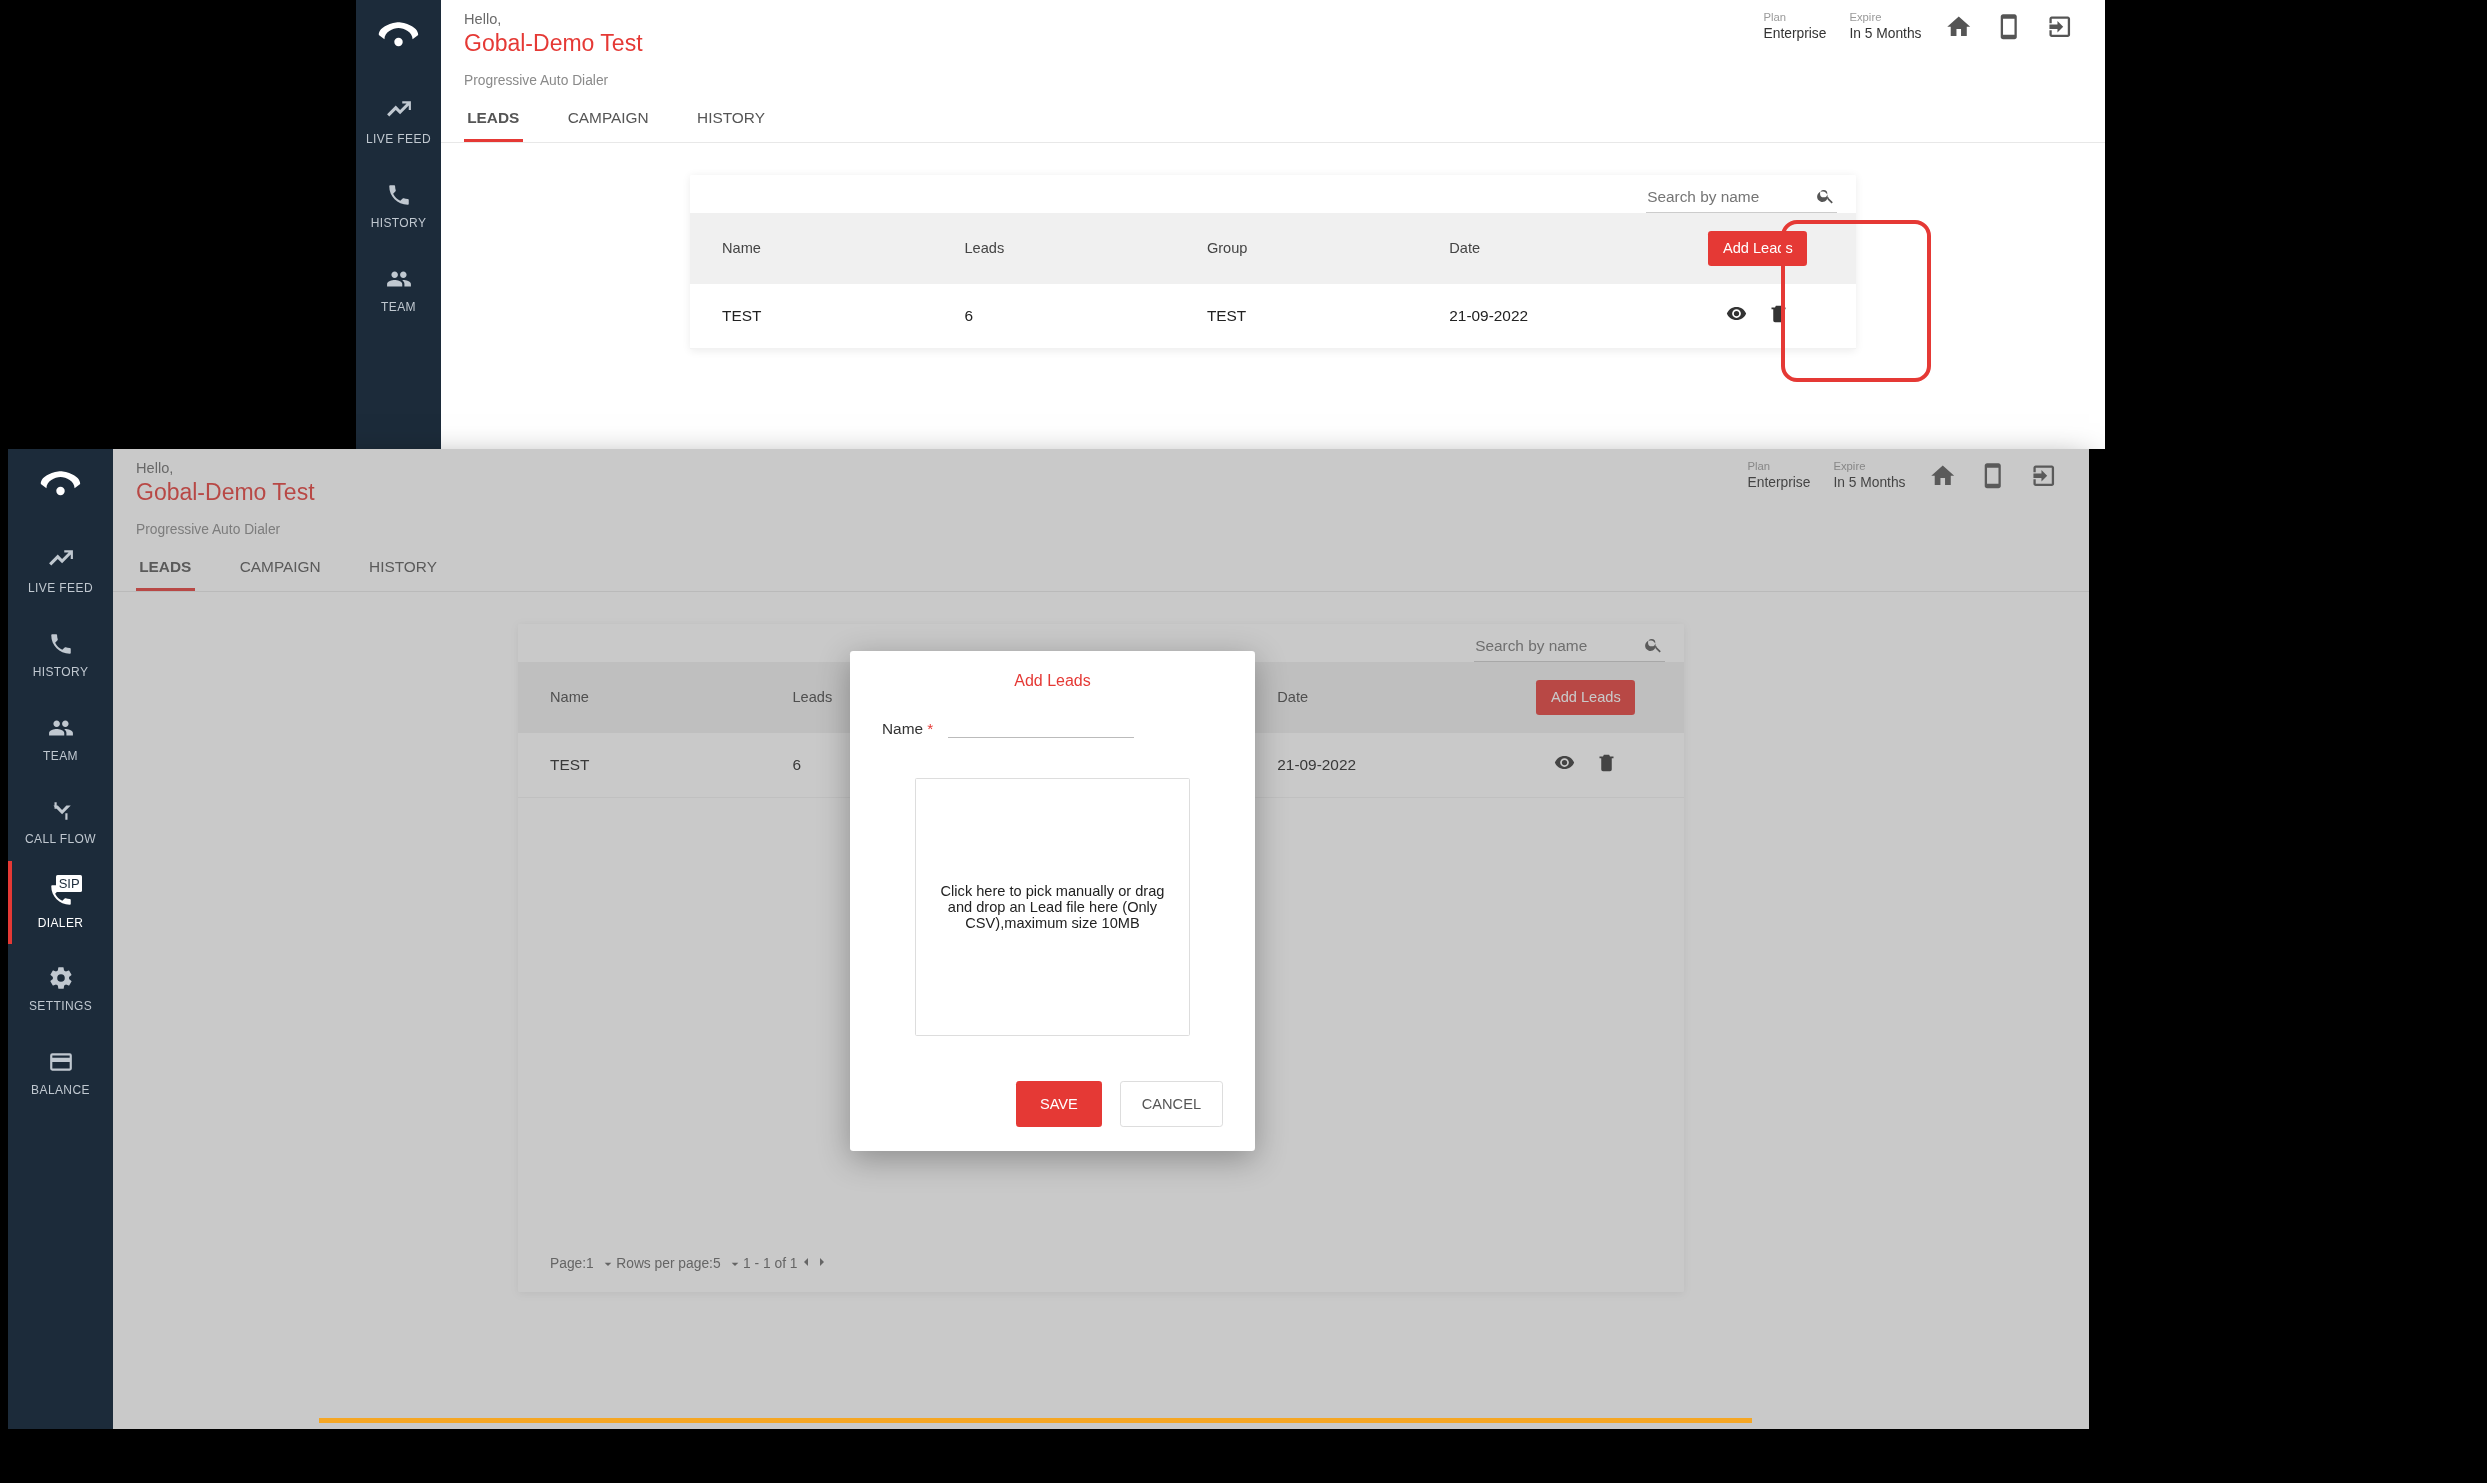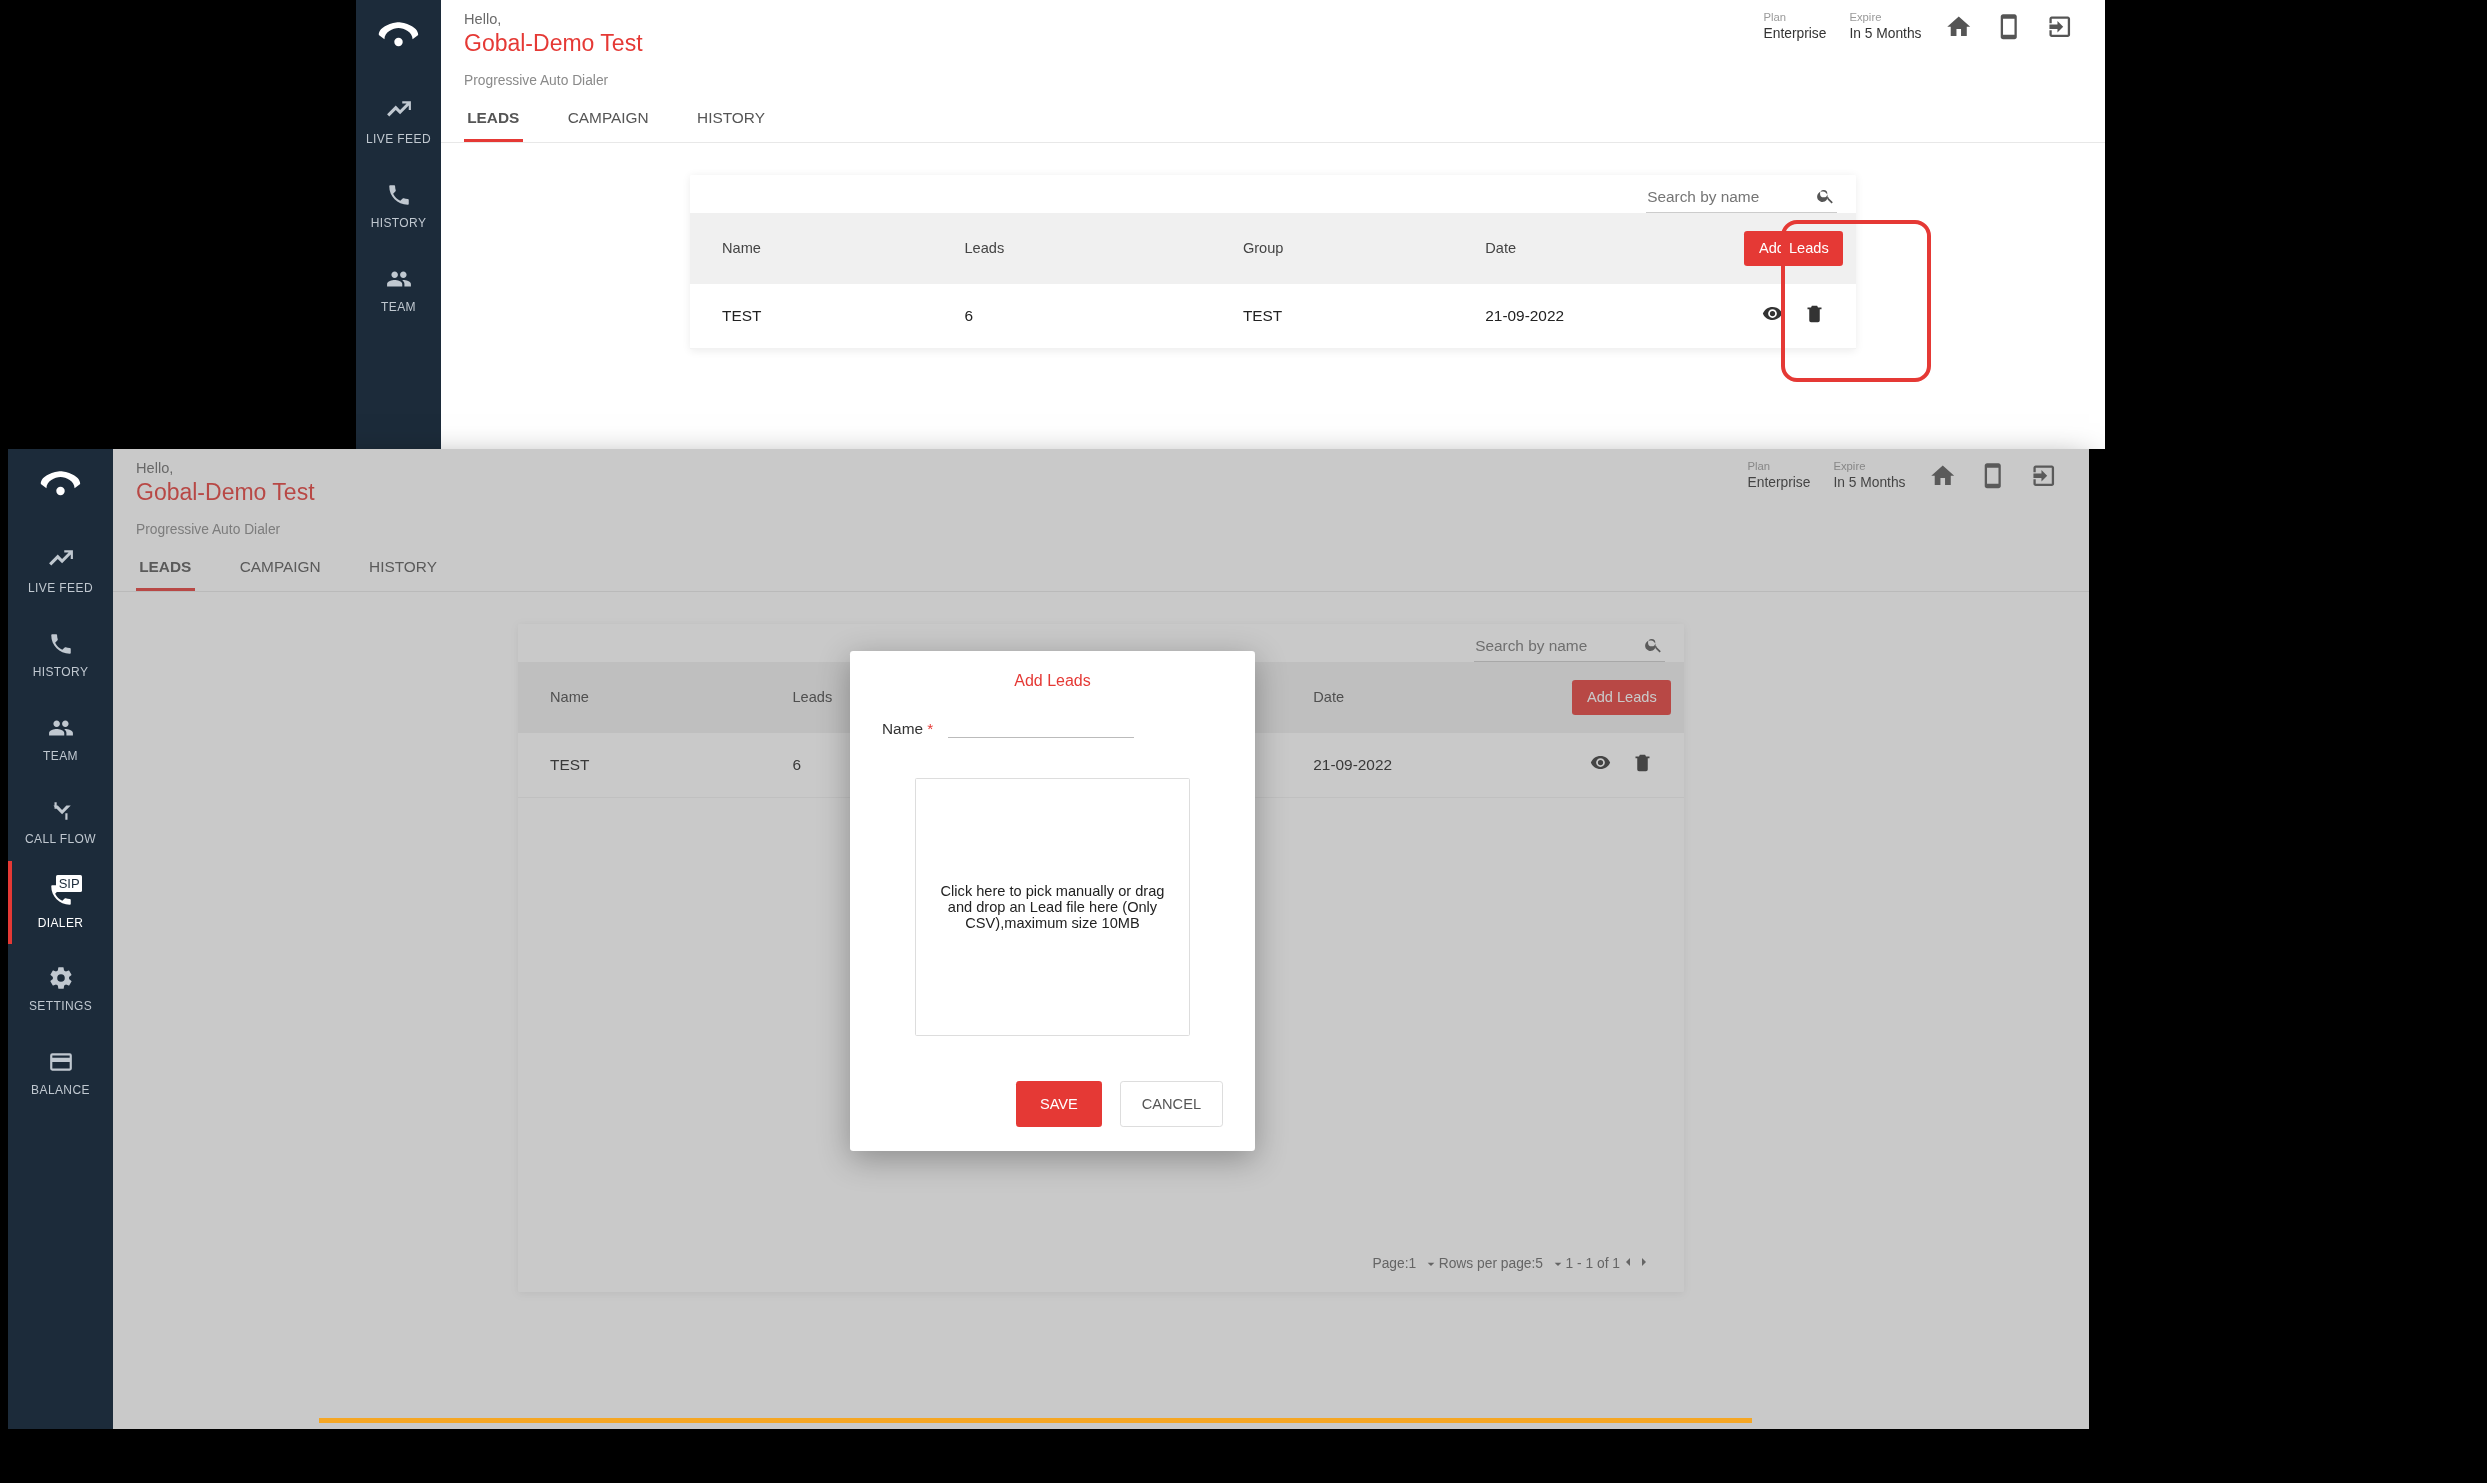--- a/index.html
+++ b/index.html
@@ -35,30 +35,30 @@
   .content { flex: 1; padding: 32px; }
   .panel { background: #fff; margin: 0 auto; width: 1166px; box-shadow: 0 1.6px 8px rgba(0,0,0,.08); border-radius: 1.6px; }
   .panel-head-row { display: flex; justify-content: flex-end; padding: 8px 19.4px 0 19.4px; }
   .search { display: flex; align-items: center; border-bottom: 0.8px solid #ccc; padding: 3.2px 1.6px; gap: 6.5px; }
   .search input { border: none; outline: none; font-size: 15.4px; width: 162px; background: transparent; }
   .search svg { width: 19.4px; height: 19.4px; fill: #555; }
 
   .thead { display: flex; background: #f0f0f0; padding: 18px 32px; font-size: 14.6px; color: #444; align-items: center; }
   .col-name { flex: 0 0 22%; }
   .col-leads { flex: 0 0 22%; }
-  .col-group { flex: 0 0 22%; margin-left: 36px; }
+  .col-group { flex: 0 0 22%; }
   .col-date { flex: 0 0 22%; }
   .col-act { flex: 0 0 12%; display: flex; justify-content: center; }
   .btn-add { background: #e53935; color: #fff; border: none; padding: 9.7px 14.6px; font-size: 14.6px; border-radius: 3.2px; cursor: pointer; }
 
   .trow { display: flex; padding: 19.4px 32px; font-size: 15.4px; color: #222; align-items: center; border-bottom: 0.8px solid #f2f2f2; }
   .col-act .row-icons { display: flex; gap: 21px; }
   .row-icons svg { width: 21px; height: 21px; fill: #333; cursor: pointer; }
 
-  .pager { display: flex; justify-content: flex-end; align-items: center; padding: 19.4px 32px; font-size: 13.8px; color: #666; }
+  .pager { display: flex; align-items: center; padding: 19.4px 32px; font-size: 13.8px; color: #666; }
   .pager .dd { display: inline-flex; align-items: center; gap: 6.5px; cursor: pointer; }
   .pager svg { width: 16px; height: 16px; fill: #666; }
   .pager .nav svg { cursor: pointer; }
 
   
   .hl-box { position: absolute; border: 4.9px solid #e53935; border-radius: 16px; pointer-events: none; }
 
   
   .scrim { position: absolute; inset: 0; background: rgba(100,100,100,.35); }
   .modal { position: absolute; background: #fff; border-radius: 3.2px; box-shadow: 0 8px 32px rgba(0,0,0,.3); display: flex; flex-direction: column; padding: 21px 32px 24px 32px; }

